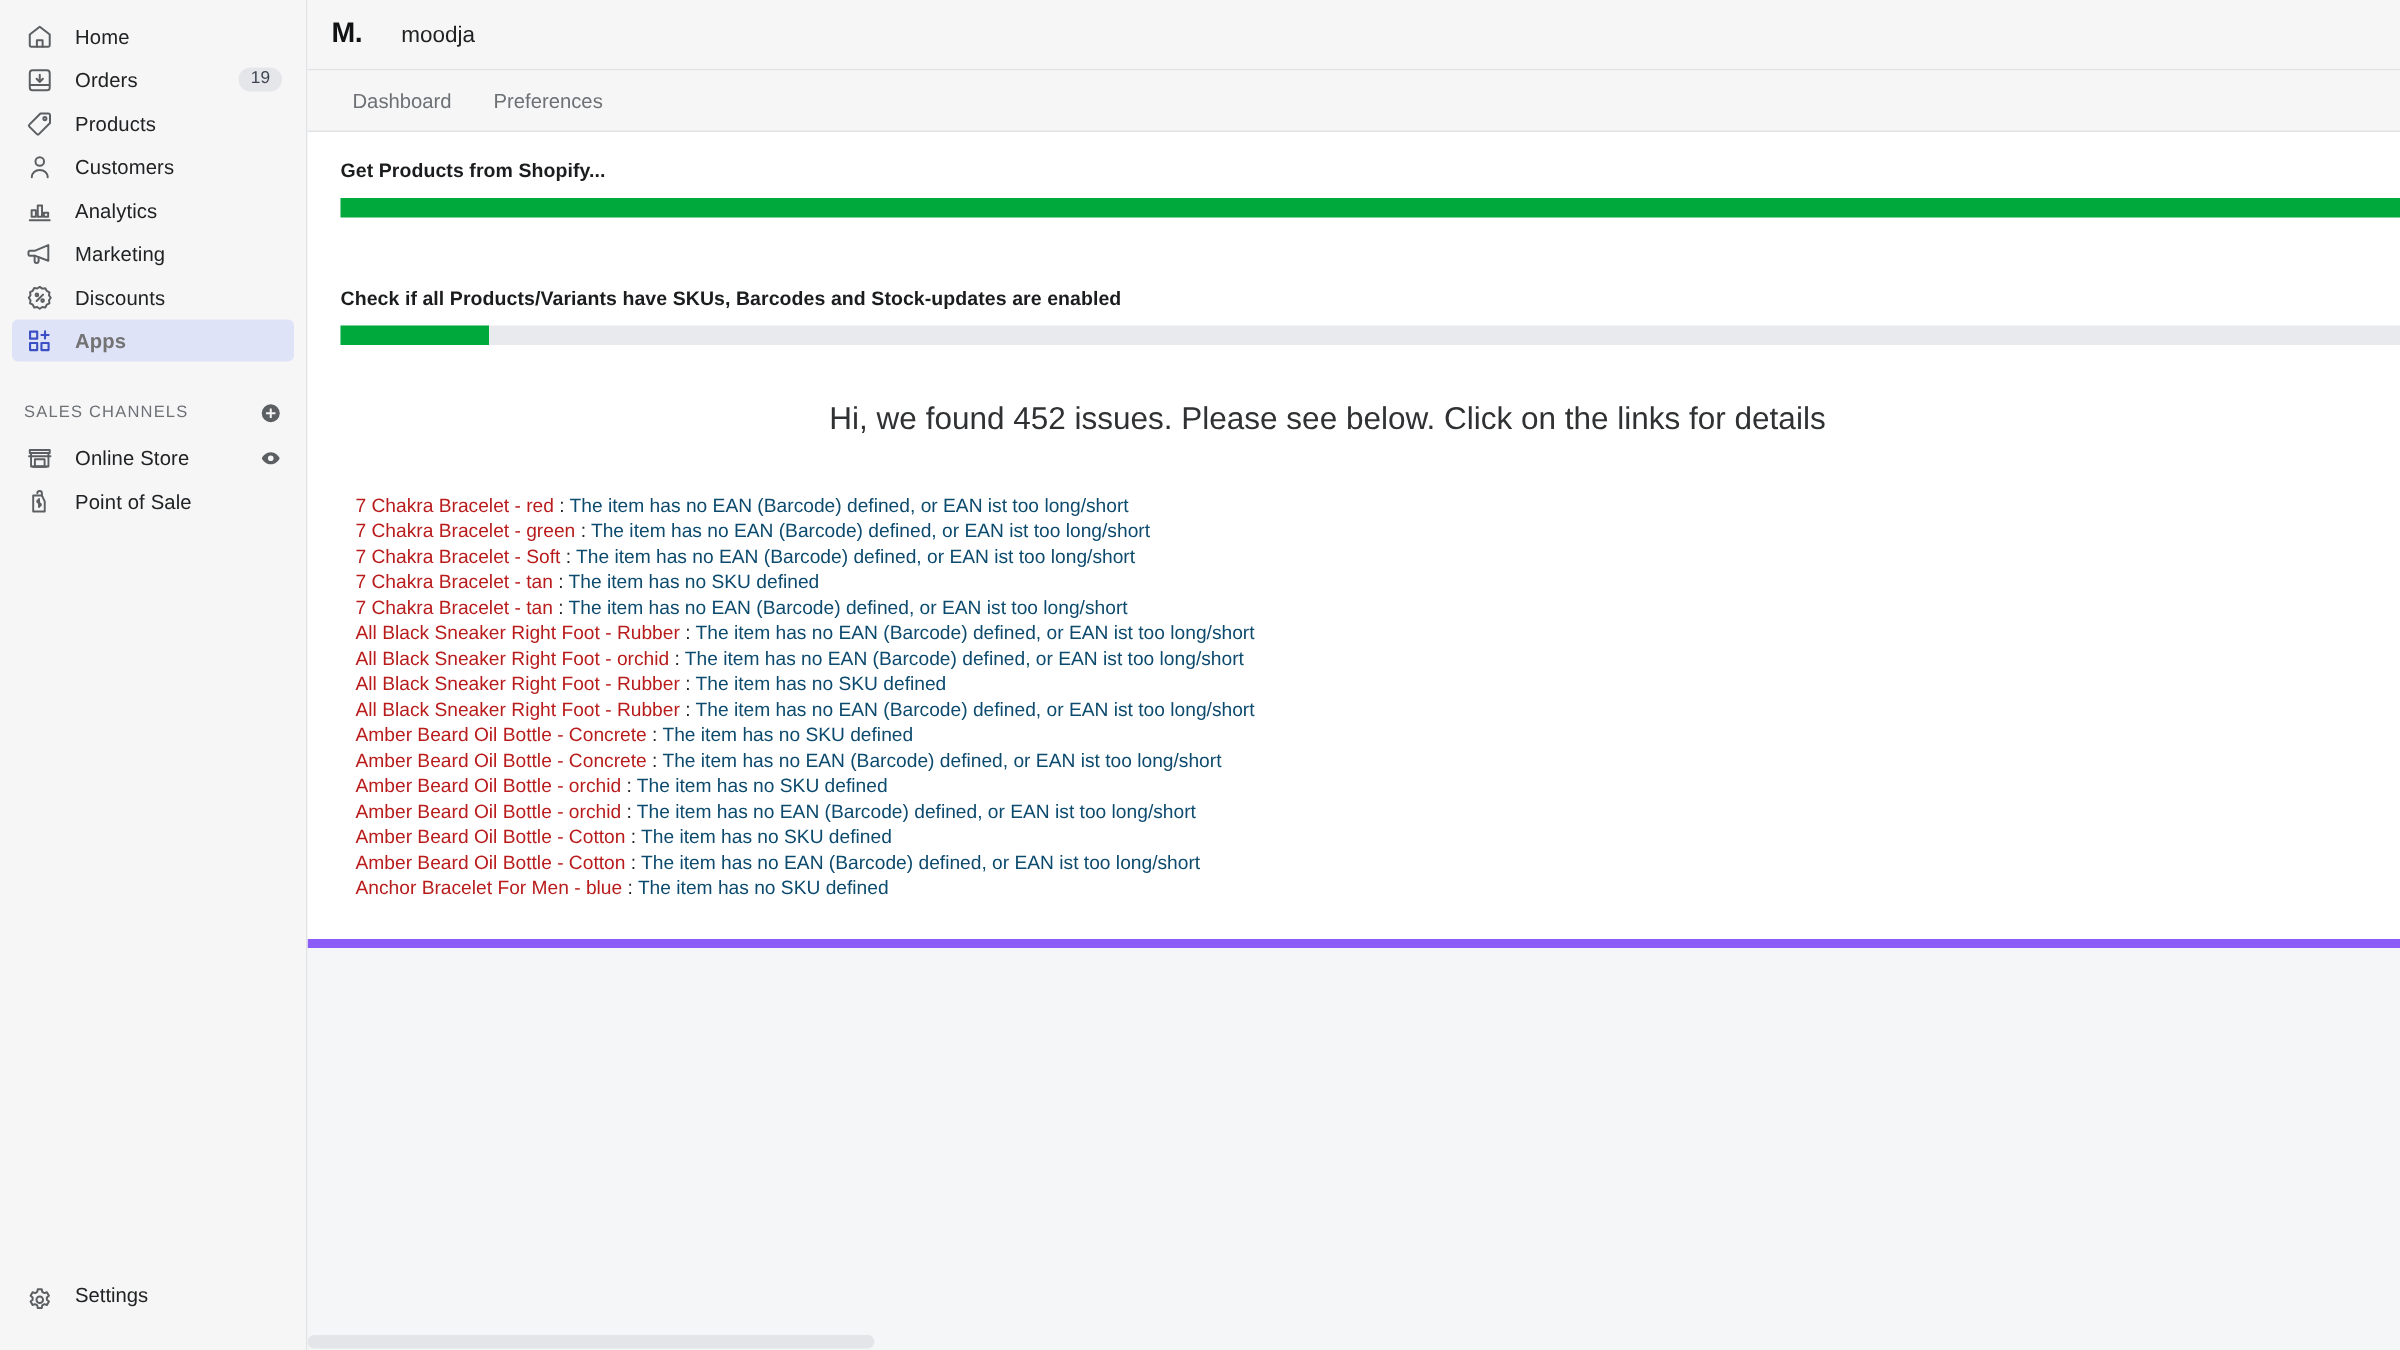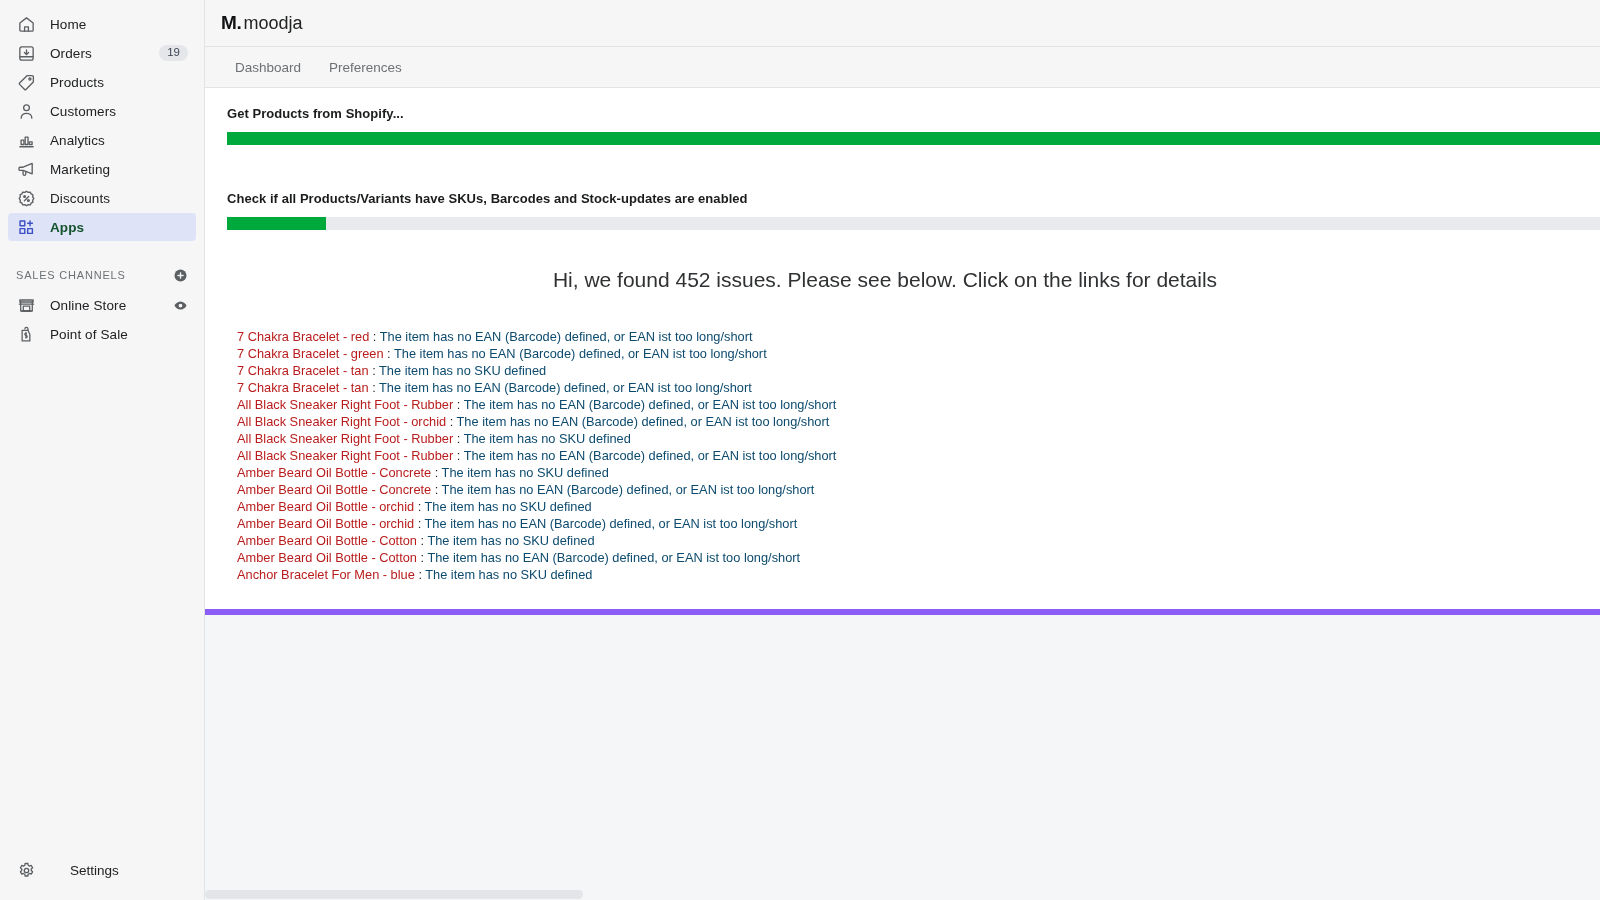--- a/index.html
+++ b/index.html
@@ -37,21 +37,21 @@
     color: #5c5f62;
   }
   .nav-item .lbl {
     margin-left: 14px;
     font-size: 13.5px;
     color: #202223;
     letter-spacing: 0.1px;
     white-space: nowrap;
   }
   .nav-item.active { background: #dfe3f7; }
-  .nav-item.active .lbl { color: #14532d; font-weight: 600; }
+  .nav-item.active .lbl { color: #737373; font-weight: 600; }
   .nav-item.active .ico { color: #3c4fc4; }
   .badge {
     margin-left: auto;
     background: #e4e6ea;
     color: #3d4451;
     font-size: 11.5px;
     border-radius: 10px;
     padding: 2px 8px 3px 8px;
     line-height: 1;
     font-weight: 400;
@@ -69,44 +69,43 @@
     color: #6d7175;
     font-weight: 500;
     text-transform: uppercase;
   }
   .section-head .plus { margin-left: auto; color: #5c5f62; display:flex; }
   .nav-item .trail { margin-left: auto; color: #5c5f62; display: flex; }
 
   .settings-row {
     position: absolute;
     bottom: 16px; left: 0; right: 0;
-    display: flex; align-items: center;
+    display: flex; align-items: flex-start;
     padding: 0 16px;
     height: 28px;
     cursor: pointer;
-    gap: 20px;
   }
   .settings-row .lbl { margin-left: 14px; font-size: 13.5px; color: #202223; }
 
   
   .main { flex: 1 1 auto; height: 900px; position: relative; background: #f4f6f8; overflow: hidden; }
 
   .topbar {
     height: 47px;
     background: #f6f6f7;
     border-bottom: 1px solid #e1e3e5;
     display: flex; align-items: center;
     padding-left: 16px;
   }
   .brand { display: flex; align-items: baseline; }
   .brand .mark {
     font-size: 19px; font-weight: 700; color: #111213;
     letter-spacing: -0.3px; font-family: "Liberation Sans", sans-serif;
   }
-  .brand .name { font-size: 18px; color: #202223; margin-left: 2px; }
+  .brand .name { font-size: 15px; color: #202223; margin-left: 26px; }
 
   .tabbar {
     height: 41px;
     background: #f6f6f7;
     border-bottom: 1px solid #e1e3e5;
     display: flex; align-items: center;
     padding-left: 16px;
   }
   .tab {
     font-size: 13.5px; color: #6d7175;
@@ -357,20 +356,21 @@
         <div class="prog-track">
           <div class="prog-fill" style="width:7%"></div>
         </div>
       </div>
 
       <div class="headline">Hi, we found 452 issues. Please see below. Click on the links for details</div>
 
       <div class="issues">
           <div class="issue-row"><a class="issue-link">7 Chakra Bracelet - red</a><span class="issue-sep"> : </span><span class="issue-msg">The item has no EAN (Barcode) defined, or EAN ist too long/short</span></div>
           <div class="issue-row"><a class="issue-link">7 Chakra Bracelet - green</a><span class="issue-sep"> : </span><span class="issue-msg">The item has no EAN (Barcode) defined, or EAN ist too long/short</span></div>
+          <div class="issue-row"><a class="issue-link">7 Chakra Bracelet - Soft</a><span class="issue-sep"> : </span><span class="issue-msg">The item has no EAN (Barcode) defined, or EAN ist too long/short</span></div>
           <div class="issue-row"><a class="issue-link">7 Chakra Bracelet - tan</a><span class="issue-sep"> : </span><span class="issue-msg">The item has no SKU defined</span></div>
           <div class="issue-row"><a class="issue-link">7 Chakra Bracelet - tan</a><span class="issue-sep"> : </span><span class="issue-msg">The item has no EAN (Barcode) defined, or EAN ist too long/short</span></div>
           <div class="issue-row"><a class="issue-link">All Black Sneaker Right Foot - Rubber</a><span class="issue-sep"> : </span><span class="issue-msg">The item has no EAN (Barcode) defined, or EAN ist too long/short</span></div>
           <div class="issue-row"><a class="issue-link">All Black Sneaker Right Foot - orchid</a><span class="issue-sep"> : </span><span class="issue-msg">The item has no EAN (Barcode) defined, or EAN ist too long/short</span></div>
           <div class="issue-row"><a class="issue-link">All Black Sneaker Right Foot - Rubber</a><span class="issue-sep"> : </span><span class="issue-msg">The item has no SKU defined</span></div>
           <div class="issue-row"><a class="issue-link">All Black Sneaker Right Foot - Rubber</a><span class="issue-sep"> : </span><span class="issue-msg">The item has no EAN (Barcode) defined, or EAN ist too long/short</span></div>
           <div class="issue-row"><a class="issue-link">Amber Beard Oil Bottle - Concrete</a><span class="issue-sep"> : </span><span class="issue-msg">The item has no SKU defined</span></div>
           <div class="issue-row"><a class="issue-link">Amber Beard Oil Bottle - Concrete</a><span class="issue-sep"> : </span><span class="issue-msg">The item has no EAN (Barcode) defined, or EAN ist too long/short</span></div>
           <div class="issue-row"><a class="issue-link">Amber Beard Oil Bottle - orchid</a><span class="issue-sep"> : </span><span class="issue-msg">The item has no SKU defined</span></div>
           <div class="issue-row"><a class="issue-link">Amber Beard Oil Bottle - orchid</a><span class="issue-sep"> : </span><span class="issue-msg">The item has no EAN (Barcode) defined, or EAN ist too long/short</span></div>

